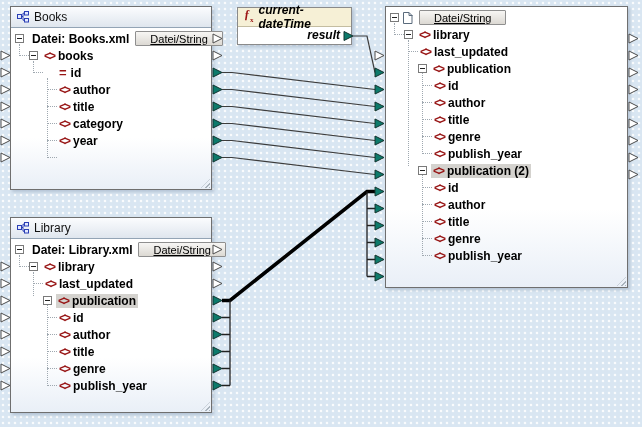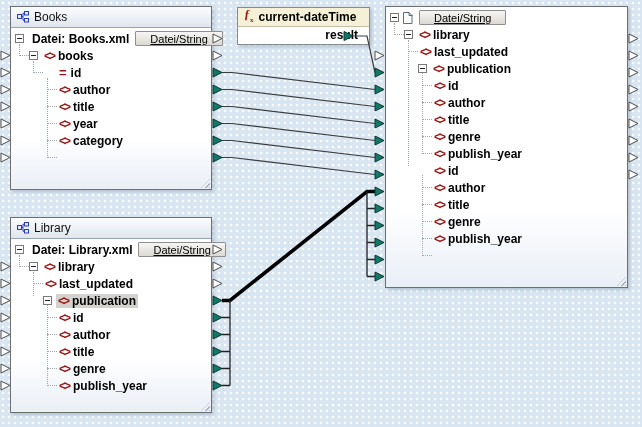--- a/index.html
+++ b/index.html
@@ -27,22 +27,22 @@
   .flabel{margin-left:4px}
   .fsbtn{margin-left:6px;flex:none;font-family:"Liberation Sans",sans-serif;font-size:11px;text-decoration:underline;
     color:#000;background:linear-gradient(#f7f6f4,#dcd9d3);border:1px solid #8f8f8f;border-radius:1px;
     padding:0 14px;height:15px;line-height:12px;cursor:pointer;}
   .vg{position:absolute;width:0;border-left:1px dotted #9fa8b0;}
   .hg{position:absolute;height:0;border-top:1px dotted #9fa8b0;width:10px;}
   .grip{position:absolute;right:1px;bottom:1px;width:9px;height:9px;
     clip-path:polygon(100% 0,100% 100%,0 100%);
     background:repeating-linear-gradient(135deg,#aab4bd 0 1px,transparent 1px 3px);}
   
-  .func{position:absolute;left:237px;top:7px;width:133px;height:38px;box-sizing:border-box;
-    border:1px solid #8a8a8a;background:#fff;box-shadow:2px 2px 3px rgba(110,130,155,.35);}
+  .func{position:absolute;left:237px;top:7px;width:115px;height:38px;box-sizing:border-box;
+    border:1px solid #8a8a8a;background:#fff;box-shadow:2px 2px 3px rgba(110,130,155,.35);font-style:italic;}
   .fhead{height:19px;box-sizing:border-box;display:flex;align-items:center;gap:5px;padding:0 6px;
     background:#f6f0d6;border-bottom:1px solid #c4bda1;font-size:12px;font-weight:bold;}
   .fxic{color:#9c1414;font-family:"Liberation Serif",serif;font-style:italic;font-weight:bold;font-size:12px;line-height:10px}
   .fxic::before{content:"ƒ"}
   .fxic::after{content:"x";font-size:7px;vertical-align:sub;font-style:normal}
   .frow{height:16px;display:flex;align-items:center;justify-content:flex-end;padding-right:11px;
     font-size:12px;font-weight:bold;text-align:center;}
   
   svg.wires{position:absolute;left:0;top:0;pointer-events:none;}
   .wire{fill:none;stroke:#3c3c3c;stroke-width:1.2px;pointer-events:stroke;}
@@ -108,27 +108,27 @@
         </div>
       <div class="row lvl3">
           <span class="nodebox">
             <span class="ic-el"></span>
             <span>title</span>
           </span>
         </div>
       <div class="row lvl3">
           <span class="nodebox">
             <span class="ic-el"></span>
+            <span>category</span>
+          </span>
+        </div>
+      <div class="row lvl3">
+          <span class="nodebox">
+            <span class="ic-el"></span>
             <span>year</span>
-          </span>
-        </div>
-      <div class="row lvl3">
-          <span class="nodebox">
-            <span class="ic-el"></span>
-            <span>category</span>
           </span>
         </div>
     </div>
     <div class="grip"></div>
   </div>
 
   <div class="component" style="left:10px;top:217px;width:202px;height:196px">
     <div class="chead">
       <svg width="12" height="12">
           <rect x="0.5" y="3.5" width="4" height="4" fill="#e4eaff" stroke="#2b3fb5"></rect>
@@ -281,20 +281,27 @@
             <span class="ic-el"></span>
             <span>genre</span>
           </span>
         </div>
       <div class="row lvl3">
           <span class="nodebox">
             <span class="ic-el"></span>
             <span>publish_year</span>
           </span>
         </div>
+      <div class="row lvl2">
+          <span class="xbox"></span>
+          <span class="nodebox sel">
+            <span class="ic-el"></span>
+            <span>publication (2)</span>
+          </span>
+        </div>
       <div class="row lvl3">
           <span class="nodebox">
             <span class="ic-el"></span>
             <span>id</span>
           </span>
         </div>
       <div class="row lvl3">
           <span class="nodebox">
             <span class="ic-el"></span>
             <span>author</span>

